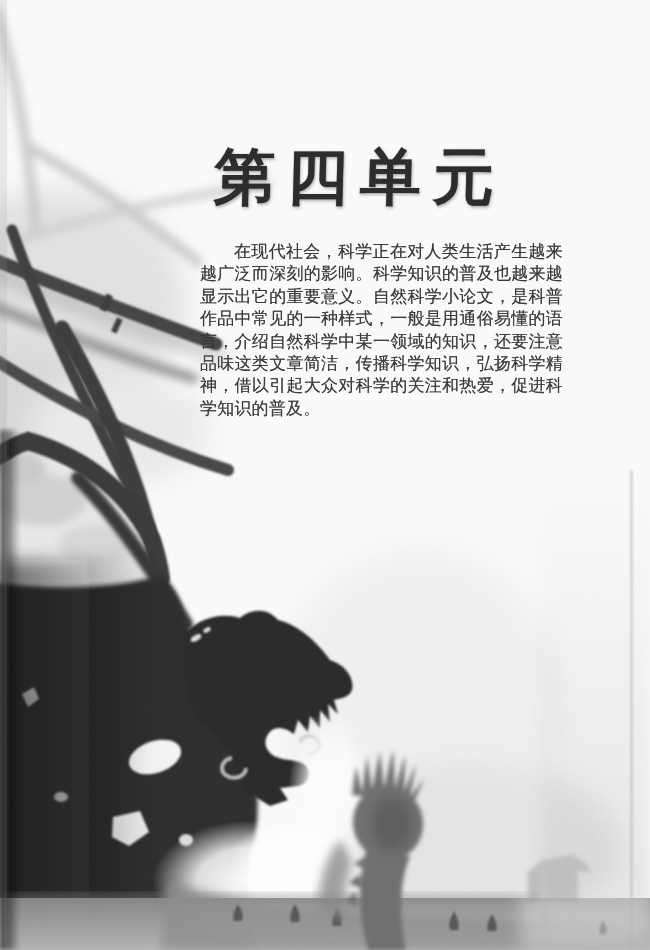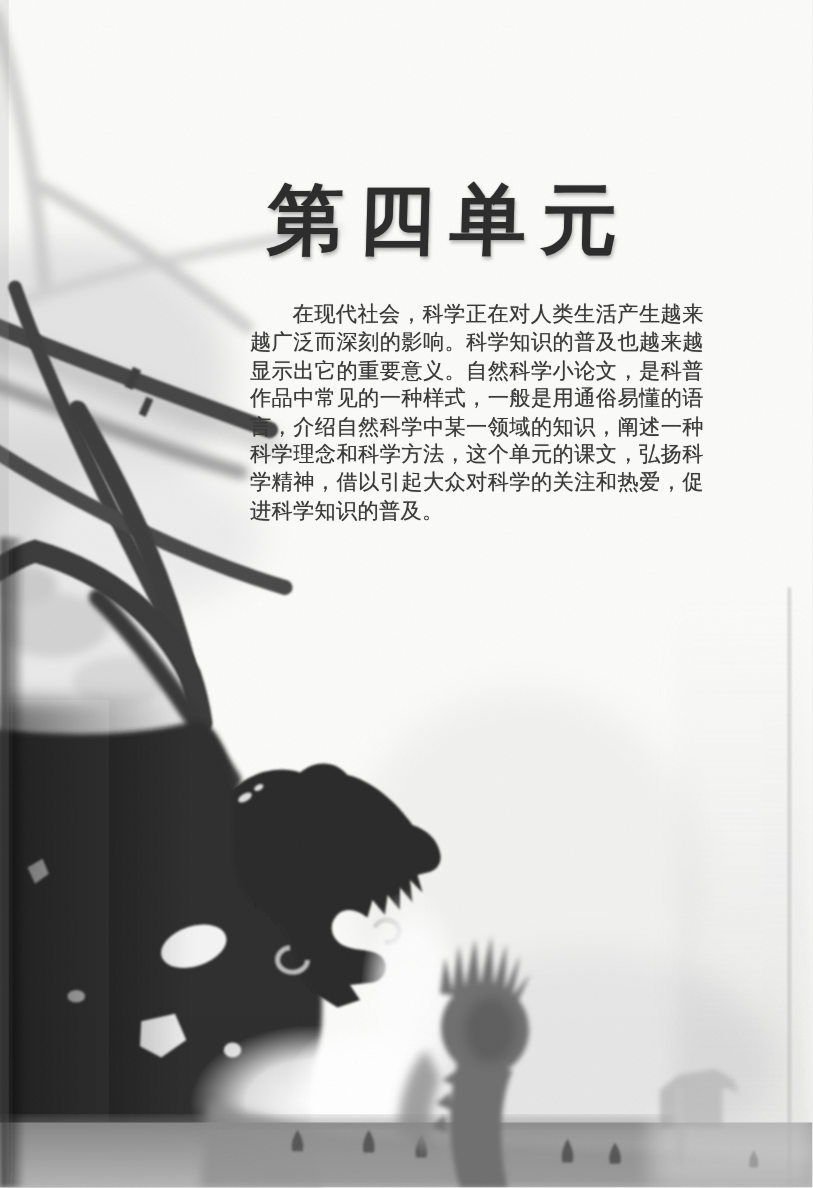--- a/index.html
+++ b/index.html
@@ -205,16 +205,16 @@
       <rect x="630" y="470" width="3" height="480" fill="#b5b5b5" opacity=".5" filter="url(#b1)"></rect>
       <rect x="0" y="430" width="20" height="520" fill="url(#gutter)" filter="url(#b2)"></rect>
       <rect x="0" y="0" width="7" height="950" fill="#9a9a9a" opacity=".18"></rect>
       <rect x="0" y="0" width="650" height="950" filter="url(#grain)" opacity=".55"></rect>
     </g>
   </svg>
 
   <div class="unit-title">第四单元</div>
 
   <div class="body-text">
-    <p>在现代社会，科学正在对人类生活产生越来越广泛而深刻的影响。科学知识的普及也越来越显示出它的重要意义。自然科学小论文，是科普作品中常见的一种样式，一般是用通俗易懂的语言，介绍自然科学中某一领域的知识，阐述一种科学理念和科学方法，这个单元的课文，弘扬科学精神，借以引起大众对科学的关注和热爱，促进科学知识的普及。</p>
+    <p>在现代社会，科学正在对人类生活产生越来越广泛而深刻的影响。科学知识的普及也越来越显示出它的重要意义。自然科学小论文，是科普作品中常见的一种样式，一般是用通俗易懂的语言，介绍自然科学中某一领域的知识，还要注意品味这类文章简洁，传播科学知识，弘扬科学精神，借以引起大众对科学的关注和热爱，促进科学知识的普及。</p>
   </div>
 
 </div>
 
 </body></html>

